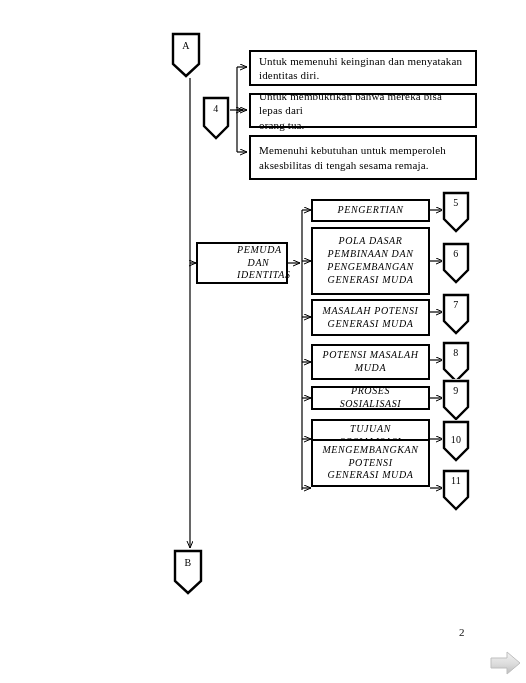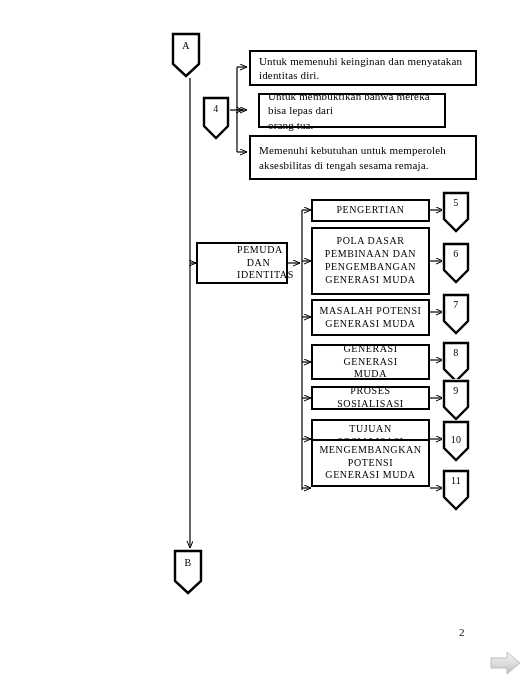--- a/index.html
+++ b/index.html
@@ -53,20 +53,21 @@
     padding: 0 8px;
     letter-spacing: 0.15px;
   }
   
   .caps {
     font-size: 10px;
     letter-spacing: 0.6px;
   }
   .caps .node-text {
     text-align: center;
+    font-style: italic;
   }
   .pentagon {
     position: absolute;
     box-sizing: border-box;
     background: #ffffff;
     z-index: 4;
     display: flex;
     align-items: flex-start;
     justify-content: center;
   }
@@ -164,21 +165,21 @@
       <polygon points="2,2 26,2 26,30 14,42 2,30" fill="#ffffff" stroke="#000000" stroke-width="2.4"></polygon>
     </svg>
     <span class="pent-label" style="margin-top:8px;">4</span>
   </div>
 
   <div class="node para" style="left:249px; top:50px; width:228px; height:36px;">
     <span class="node-text">Untuk memenuhi  keinginan dan menyatakan
 identitas diri.</span>
   </div>
 
-  <div class="node para" style="left:258px; top:93px; width:188px; height:35px;">
+  <div class="node para" style="left:249px; top:93px; width:228px; height:35px;">
     <span class="node-text">Untuk membuktikan  bahwa mereka  bisa  lepas dari
 orang tua.</span>
   </div>
 
   <div class="node para" style="left:249px; top:135px; width:228px; height:45px;">
     <span class="node-text">Memenuhi kebutuhan  untuk memperoleh
 aksesbilitas di tengah sesama remaja.</span>
   </div>
 
   <div class="node caps" style="left:196px; top:242px; width:92px; height:42px;padding-left:33px;">
@@ -196,21 +197,21 @@
 PENGEMBANGAN
 GENERASI MUDA</span>
   </div>
 
   <div class="node caps" style="left:311px; top:299px; width:119px; height:37px;">
     <span class="node-text">MASALAH POTENSI
 GENERASI MUDA</span>
   </div>
 
   <div class="node caps" style="left:311px; top:344px; width:119px; height:36px;">
-    <span class="node-text">GENERASI GENERASI
+    <span class="node-text">POTENSI MASALAH
 MUDA</span>
   </div>
 
   <div class="node caps" style="left:311px; top:386px; width:119px; height:24px;">
     <span class="node-text">PROSES SOSIALISASI</span>
   </div>
 
   <div class="node caps" style="left:311px; top:419px; width:119px; height:33px;">
     <span class="node-text">TUJUAN
 SOSIALISASI</span>

